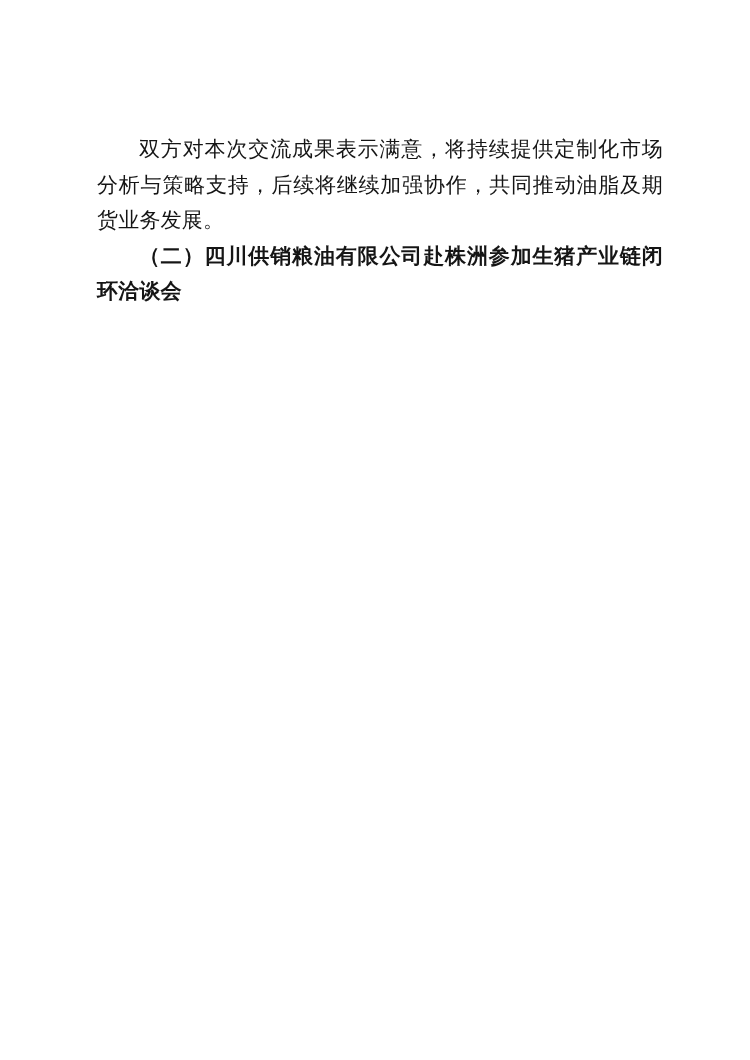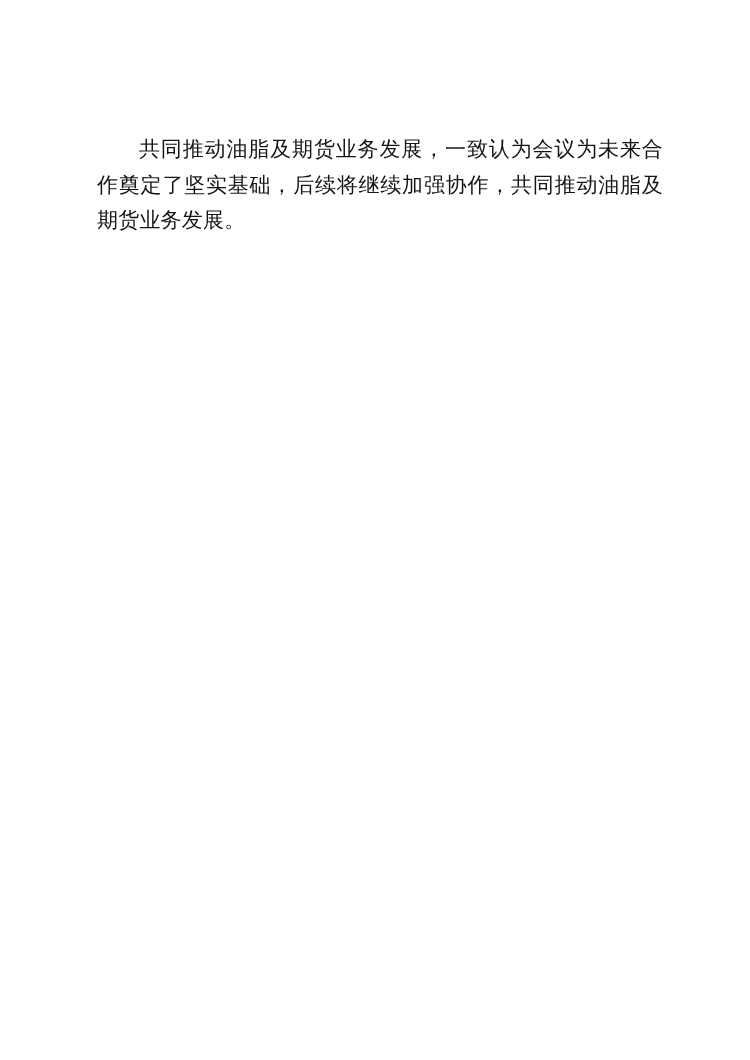--- a/index.html
+++ b/index.html
@@ -42,15 +42,16 @@
     letter-spacing: 0.2px;
     font-weight: 700;
     word-break: break-all;
   }
 </style>
 </head>
 <body>
 
 <div class="page">
   <div class="content">
-    <p class="para">共同推动油脂及期货业务发展，一致认为会议为未来合作奠定了坚实基础，后续将继续加强协作，共同推动油脂及期货业务发展。</p>
+    <p class="para">双方对本次交流成果表示满意，将持续提供定制化市场分析与策略支持，后续将继续加强协作，共同推动油脂及期货业务发展。</p>
+    <p class="heading">（二）四川供销粮油有限公司赴株洲参加生猪产业链闭环洽谈会</p>
   </div>
 </div>
 
 </body></html>

